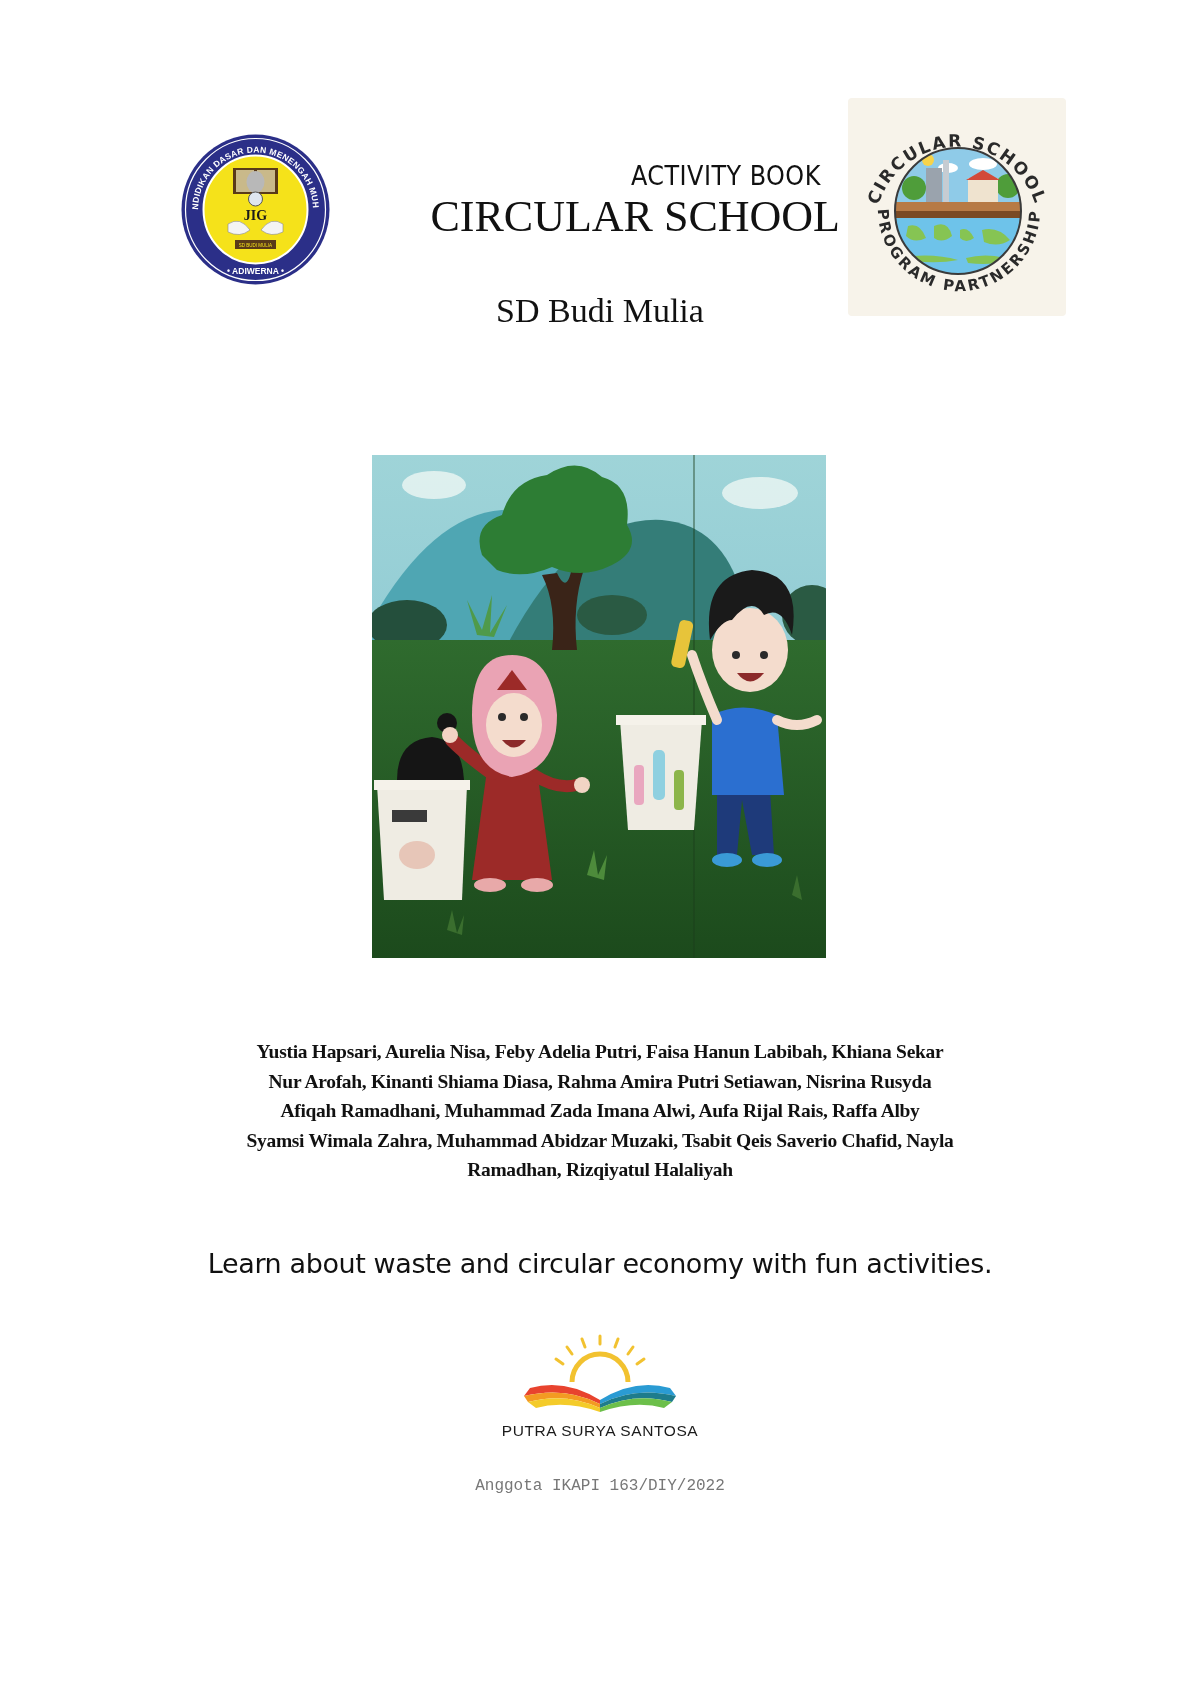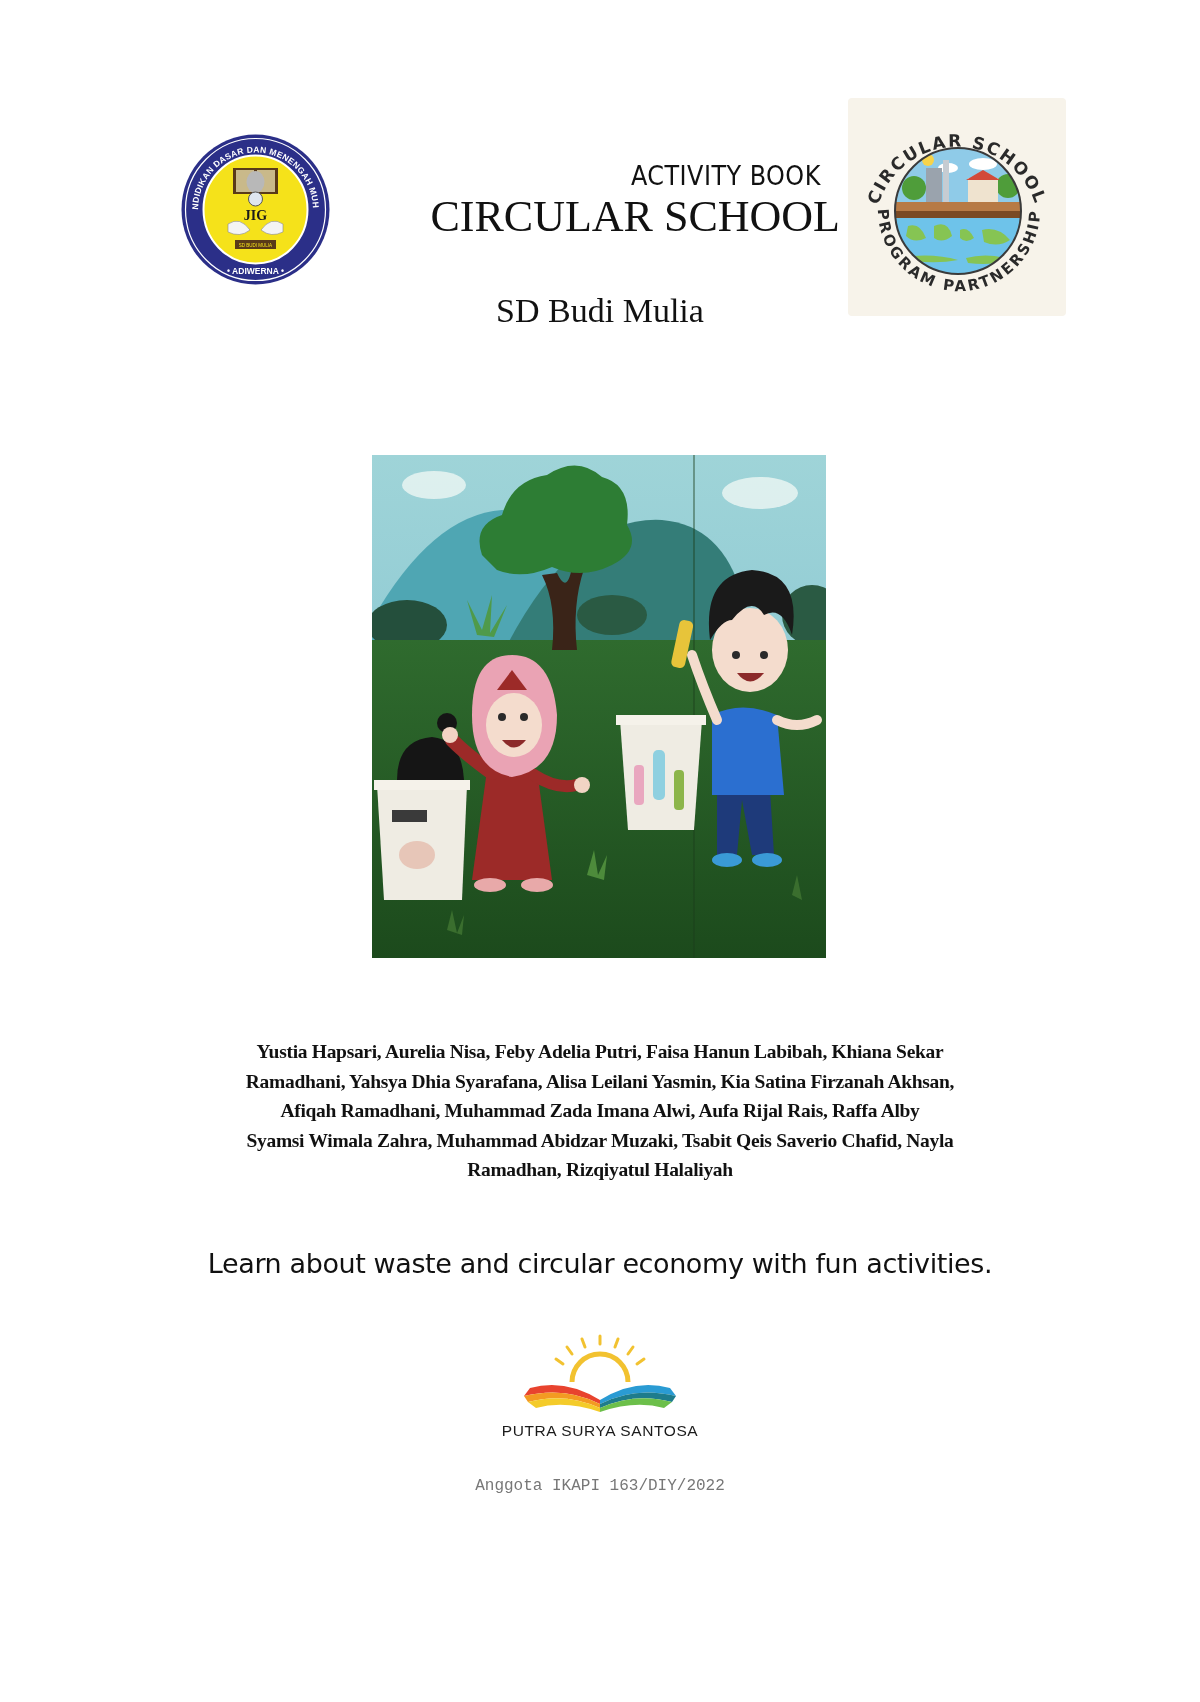--- a/index.html
+++ b/index.html
@@ -201,21 +201,21 @@
     <path d="M 365 218 Q 378 235 392 218 Z" fill="#8c2a2a"></path>
 
     <path d="M 215 420 L 222 395 L 226 420 L 235 400 L 232 425 Z" fill="#4d8b3b"></path>
     <path d="M 75 475 L 80 455 L 85 478 L 92 460 L 90 480 Z" fill="#3a6e2e"></path>
     <path d="M 420 440 L 425 420 L 430 445 Z" fill="#3a6e2e"></path>
   </svg>
 </div>
 
 <div class="abs authors">
   <div>Yustia Hapsari, Aurelia Nisa, Feby Adelia Putri, Faisa Hanun Labibah,  Khiana Sekar</div>
-  <div>Ramadhani, Yahsya Dhia Syarafana, Alisa Leilani  Yasmin, Kia Satina Firzanah Akhsan,</div>
+  <div>Nur Arofah, Kinanti Shiama Diasa, Rahma Amira Putri  Setiawan, Nisrina Rusyda</div>
   <div>Afiqah Ramadhani,  Muhammad Zada Imana Alwi, Aufa Rijal Rais, Raffa Alby</div>
   <div>Syamsi Wimala Zahra, Muhammad  Abidzar Muzaki, Tsabit Qeis Saverio Chafid, Nayla</div>
   <div>Ramadhan,  Rizqiyatul Halaliyah</div>
 </div>
 
 <div class="abs tagline">Learn about waste and circular economy with fun activities.</div>
 
 <div class="abs publisher-logo">
   <svg width="180" height="90" viewBox="0 0 180 90">
 

